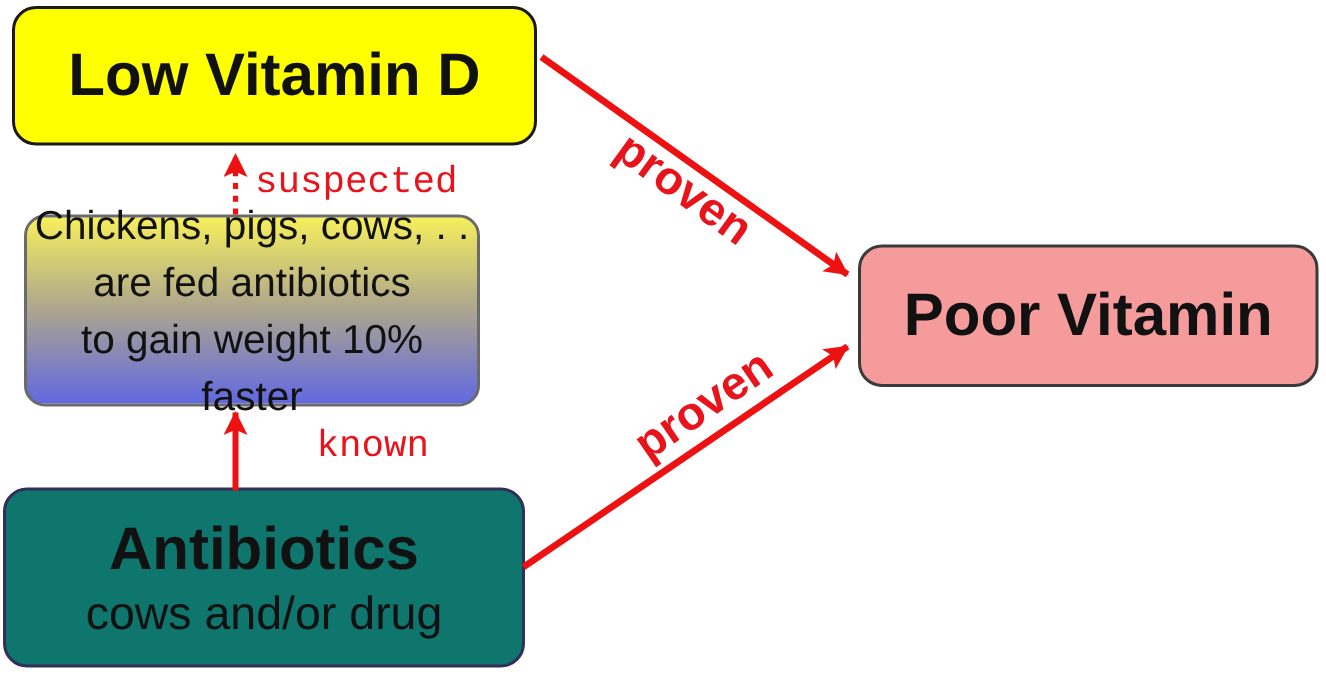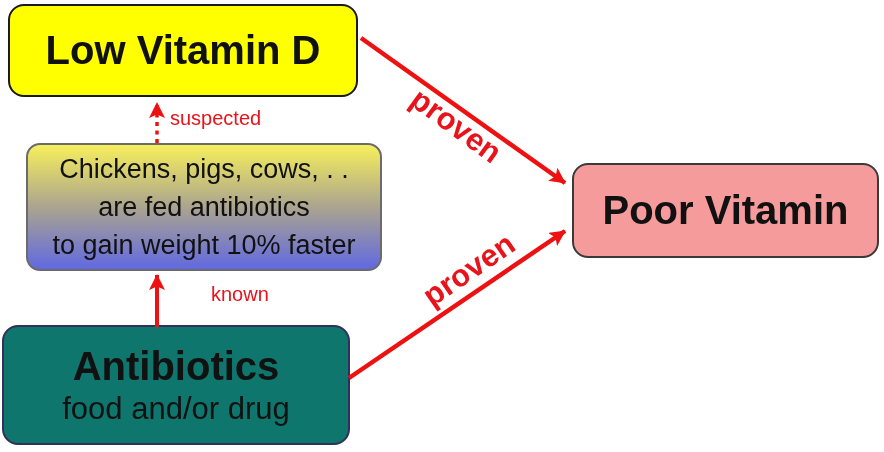--- a/index.html
+++ b/index.html
@@ -23,21 +23,21 @@
     color: #111111;
   }
   .node-low-vitd {
     left: 8px; top: 4px; width: 350px; height: 93px;
     background: #ffff00;
     border: 2px solid #1a1a1a;
     border-radius: 16px;
     font-size: 40px; font-weight: bold;
   }
   .node-fact {
-    left: 26px; top: 143px; width: 356px; height: 128px;
+    left: 16px; top: 143px; width: 304px; height: 128px;
     background: linear-gradient(to bottom, #f6ef5c 0%, #aba48f 50%, #6169e0 100%);
     border: 2px solid #6b6b6b;
     border-radius: 14px;
     font-size: 27px; line-height: 38px;
   }
   .node-antibiotics {
     left: 2px; top: 325px; width: 348px; height: 120px;
     background: #0f766e;
     border: 2px solid #30305a;
     border-radius: 16px;
@@ -54,21 +54,21 @@
   .arrows-layer {
     position: absolute;
     left: 0; top: 0; width: 884px; height: 452px;
     pointer-events: none;
   }
   .edge-label {
     position: absolute;
     color: #e8131b;
     white-space: nowrap;
   }
-  .edge-label-plain { font-size: 20px; }
+  .edge-label-plain { font-size: 25px; font-family: Liberation Mono, monospace; }
   .edge-label-proven {
     font-size: 31px; font-weight: bold;
     transform-origin: center center;
   }
   .label-suspected { left: 170px; top: 107px; }
   .label-known { left: 170px; top: 283px; margin-left: 41px; }
   .label-proven-top {
     left: 456px; top: 126px;
     transform: translate(-50%, -50%) rotate(36deg);
   }
@@ -87,21 +87,21 @@
   </div>
 
   <div class="node node-fact">
     <div>Chickens, pigs, cows, . .</div>
     <div>are fed antibiotics</div>
     <div>to gain weight 10% faster</div>
   </div>
 
   <div class="node node-antibiotics">
     <div class="title">Antibiotics</div>
-    <div class="subtitle">food and/or drug</div>
+    <div class="subtitle">cows and/or drug</div>
   </div>
 
   <div class="node node-poor-health">
     <span>Poor Vitamin</span>
   </div>
 
   <svg class="arrows-layer" width="884" height="452" viewBox="0 0 884 452">
     <defs>
       <marker id="arrowhead" markerUnits="userSpaceOnUse" markerWidth="20" markerHeight="18" refX="15" refY="8" orient="auto">
         <path d="M0,0 L16,8 L0,16 L3.5,8 z" fill="#ee1111"></path>

